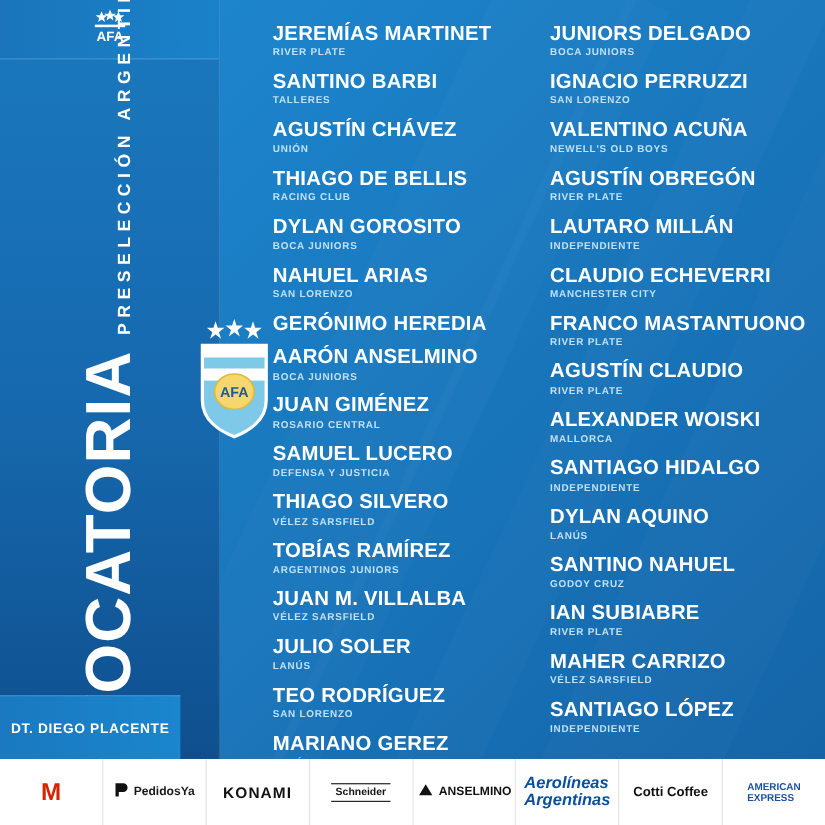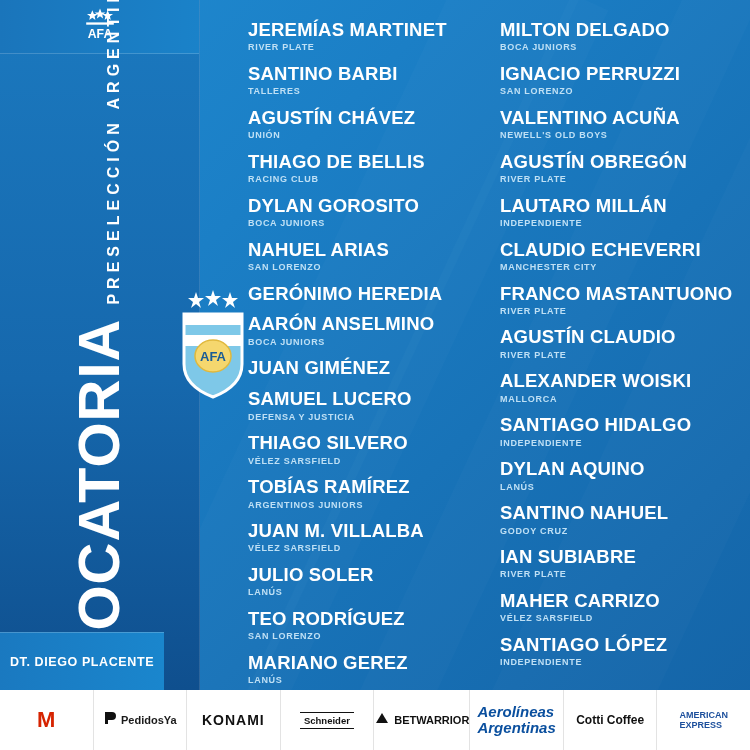--- a/index.html
+++ b/index.html
@@ -218,20 +218,21 @@
         </div>
       <div class="player">
           <div class="pname">GERÓNIMO HEREDIA</div>
         </div>
       <div class="player">
           <div class="pname">AARÓN ANSELMINO</div>
           <div class="pclub">BOCA JUNIORS</div>
         </div>
       <div class="player">
           <div class="pname">JUAN GIMÉNEZ</div>
+          <div class="pclub">ROSARIO CENTRAL</div>
         </div>
       <div class="player">
           <div class="pname">SAMUEL LUCERO</div>
           <div class="pclub">DEFENSA Y JUSTICIA</div>
         </div>
       <div class="player">
           <div class="pname">THIAGO SILVERO</div>
           <div class="pclub">VÉLEZ SARSFIELD</div>
         </div>
       <div class="player">
@@ -251,21 +252,21 @@
           <div class="pclub">SAN LORENZO</div>
         </div>
       <div class="player">
           <div class="pname">MARIANO GEREZ</div>
           <div class="pclub">LANÚS</div>
         </div>
     </div>
 
     <div class="col">
       <div class="player">
-          <div class="pname">MILTON DELGADO</div>
+          <div class="pname">JUNIORS DELGADO</div>
           <div class="pclub">BOCA JUNIORS</div>
         </div>
       <div class="player">
           <div class="pname">IGNACIO PERRUZZI</div>
           <div class="pclub">SAN LORENZO</div>
         </div>
       <div class="player">
           <div class="pname">VALENTINO ACUÑA</div>
           <div class="pclub">NEWELL'S OLD BOYS</div>
         </div>
@@ -338,21 +339,21 @@
     </div>
     <div class="sponsor">
       <span class="sp-schneider">Schneider</span>
     </div>
     <div class="sponsor">
       <span class="sp-icon">
         <svg width="16" height="14" viewBox="0 0 16 14">
             <path d="M2 12 L8 2 L14 12 Z" fill="#111"></path>
           </svg>
       </span>
-      <span class="sp-bet">BETWARRIOR</span>
+      <span class="sp-bet">ANSELMINO</span>
     </div>
     <div class="sponsor">
       <span class="sp-aero" style="white-space:pre-line;">Aerolíneas
 Argentinas</span>
     </div>
     <div class="sponsor">
       <span class="sp-cotti">Cotti Coffee</span>
     </div>
     <div class="sponsor">
       <span class="sp-amex" style="white-space:pre-line;">AMERICAN

